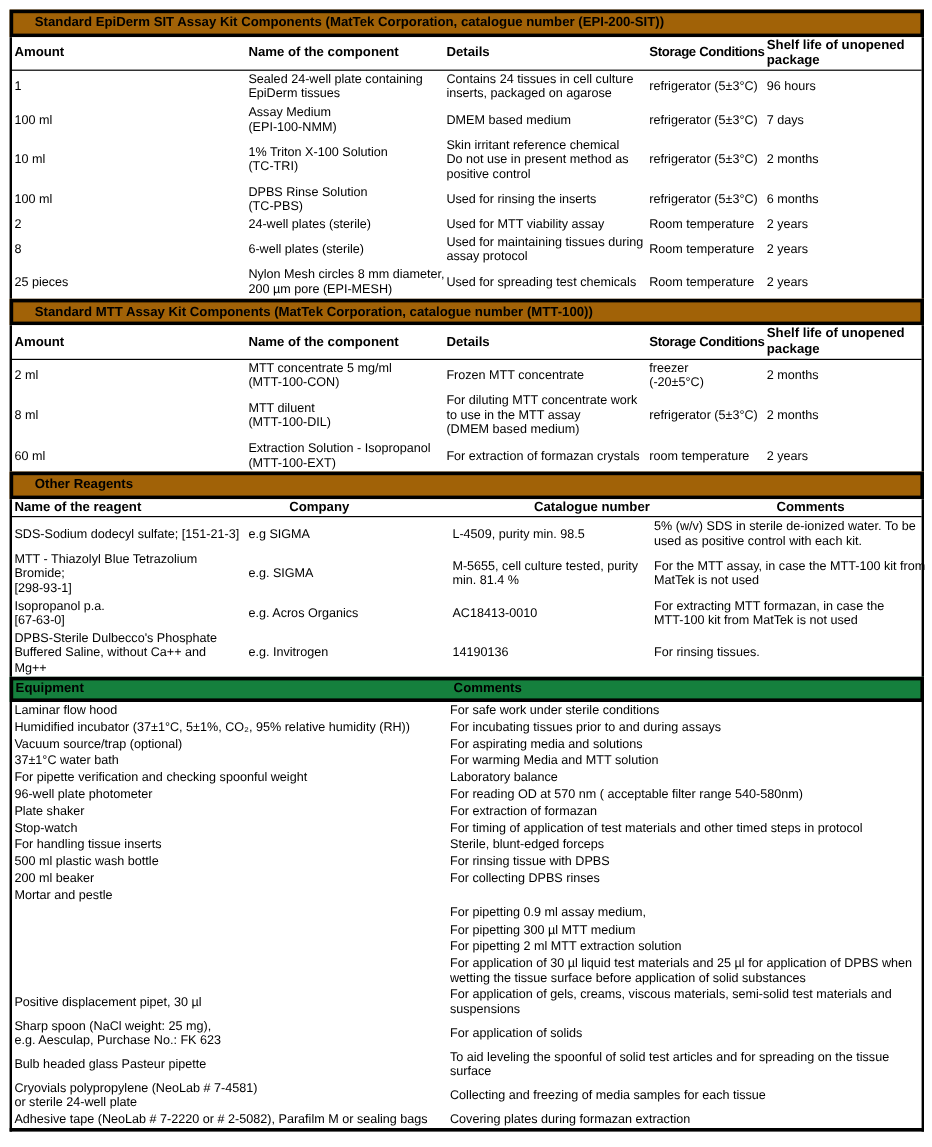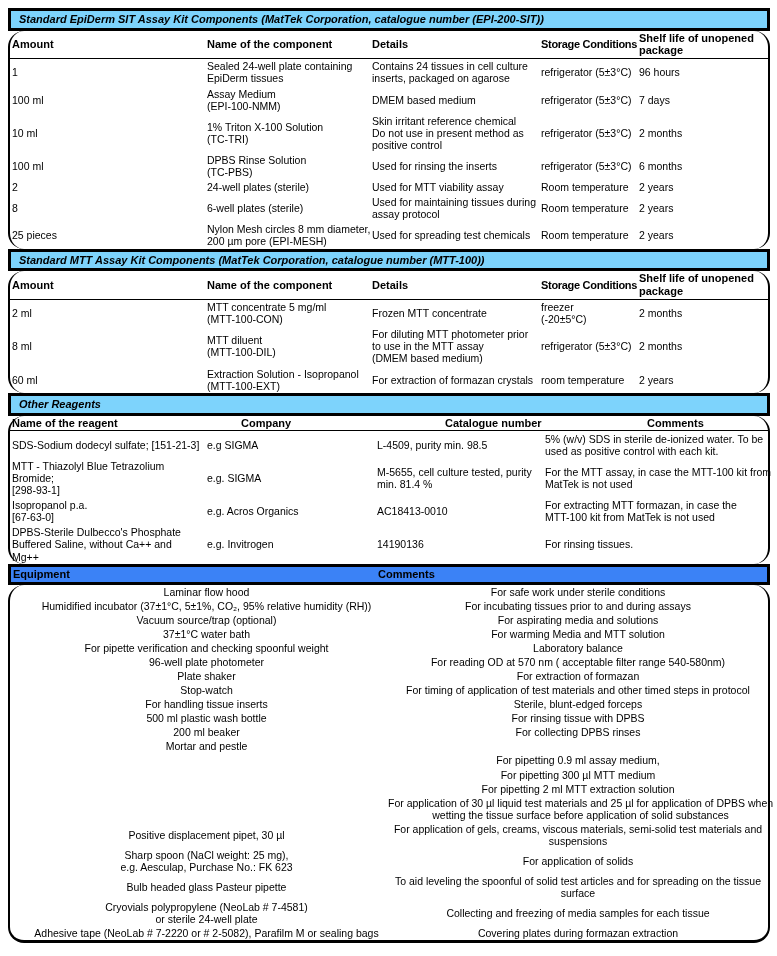--- a/index.html
+++ b/index.html
@@ -5,54 +5,53 @@
   * { box-sizing: border-box; }
   html, body { margin:0; padding:0; background:#fff; }
   body {
     width:777px; height:956px; overflow:hidden;
     font-family:"Liberation Sans","DejaVu Sans",sans-serif;
     font-size:10.5px; color:#000; line-height:1.15;
   }
   .page { margin:8px 7px 0 8px; width:762px; }
 
   .sec-title {
-    border:3px solid #000; background:#7dd3fc;
-    font-weight:bold; font-size:11px; padding:2px 8px;
+    border:3px solid #000; background:#a16207;
+    font-weight:bold; font-size:11px; padding:2px 18px;
     white-space:pre;
-    font-style:italic;
   }
   .sec-title-grid {
-    border:3px solid #000; background:#3b82f6;
+    border:3px solid #000; background:#15803d;
     display:grid; grid-template-columns:365px 1fr;
     font-weight:bold; font-size:11px; padding:1px 2px;
     white-space:pre;
   }
 
-  .tbl { border-left:2px solid #000; border-right:2px solid #000; background:#fff;border-radius:16px; }
+  .tbl { border-left:2px solid #000; border-right:2px solid #000; background:#fff; }
   .tbl.last { border-bottom:3px solid #000; }
 
   .hdr-row {
     display:grid; font-weight:bold; font-size:11px;
     border-bottom:1px solid #000; align-items:center;
     padding:1px 0 1px 2px; white-space:pre;
   }
   .hdr-row.kit { min-height:27px; }
   .hdr-row.reagent { min-height:15px;gap:34px; }
 
   .row {
     display:grid; align-items:center;
     padding:1.5px 0 1.5px 2px;
   }
   .cell { white-space:pre; }
 
   .kit-grid     { grid-template-columns:195px 165px 169px 98px 1fr; }
   .reagent-grid { grid-template-columns:195px 170px 168px 1fr; }
   .equip-grid   { grid-template-columns:363px 1fr; }
 
-  .equip-row { padding:1px 0 1px 15px;text-align:center; }
+  .equip-row { padding:1px 0 1px 2px; }
   .tight { letter-spacing:-0.3px; }
 </style>
 </head>
 <body>
 
 <div class="page">
 
   <section>
     <div class="sec-title">Standard EpiDerm SIT Assay Kit Components (MatTek Corporation, catalogue number (EPI-200-SIT))</div>
     <div class="tbl">
@@ -145,21 +144,21 @@
 (MTT-100-CON)</div>
             <div class="cell">Frozen MTT concentrate</div>
             <div class="cell">freezer
 (-20±5°C)</div>
             <div class="cell">2 months</div>
           </div>
           <div class="row kit-grid">
             <div class="cell">8 ml</div>
             <div class="cell">MTT diluent
 (MTT-100-DIL)</div>
-            <div class="cell">For diluting MTT photometer prior
+            <div class="cell">For diluting MTT concentrate work
 to use in the MTT assay
 (DMEM based medium)</div>
             <div class="cell">refrigerator (5±3°C)</div>
             <div class="cell">2 months</div>
           </div>
           <div class="row kit-grid">
             <div class="cell">60 ml</div>
             <div class="cell">Extraction Solution - Isopropanol
 (MTT-100-EXT)</div>
             <div class="cell">For extraction of formazan crystals</div>

